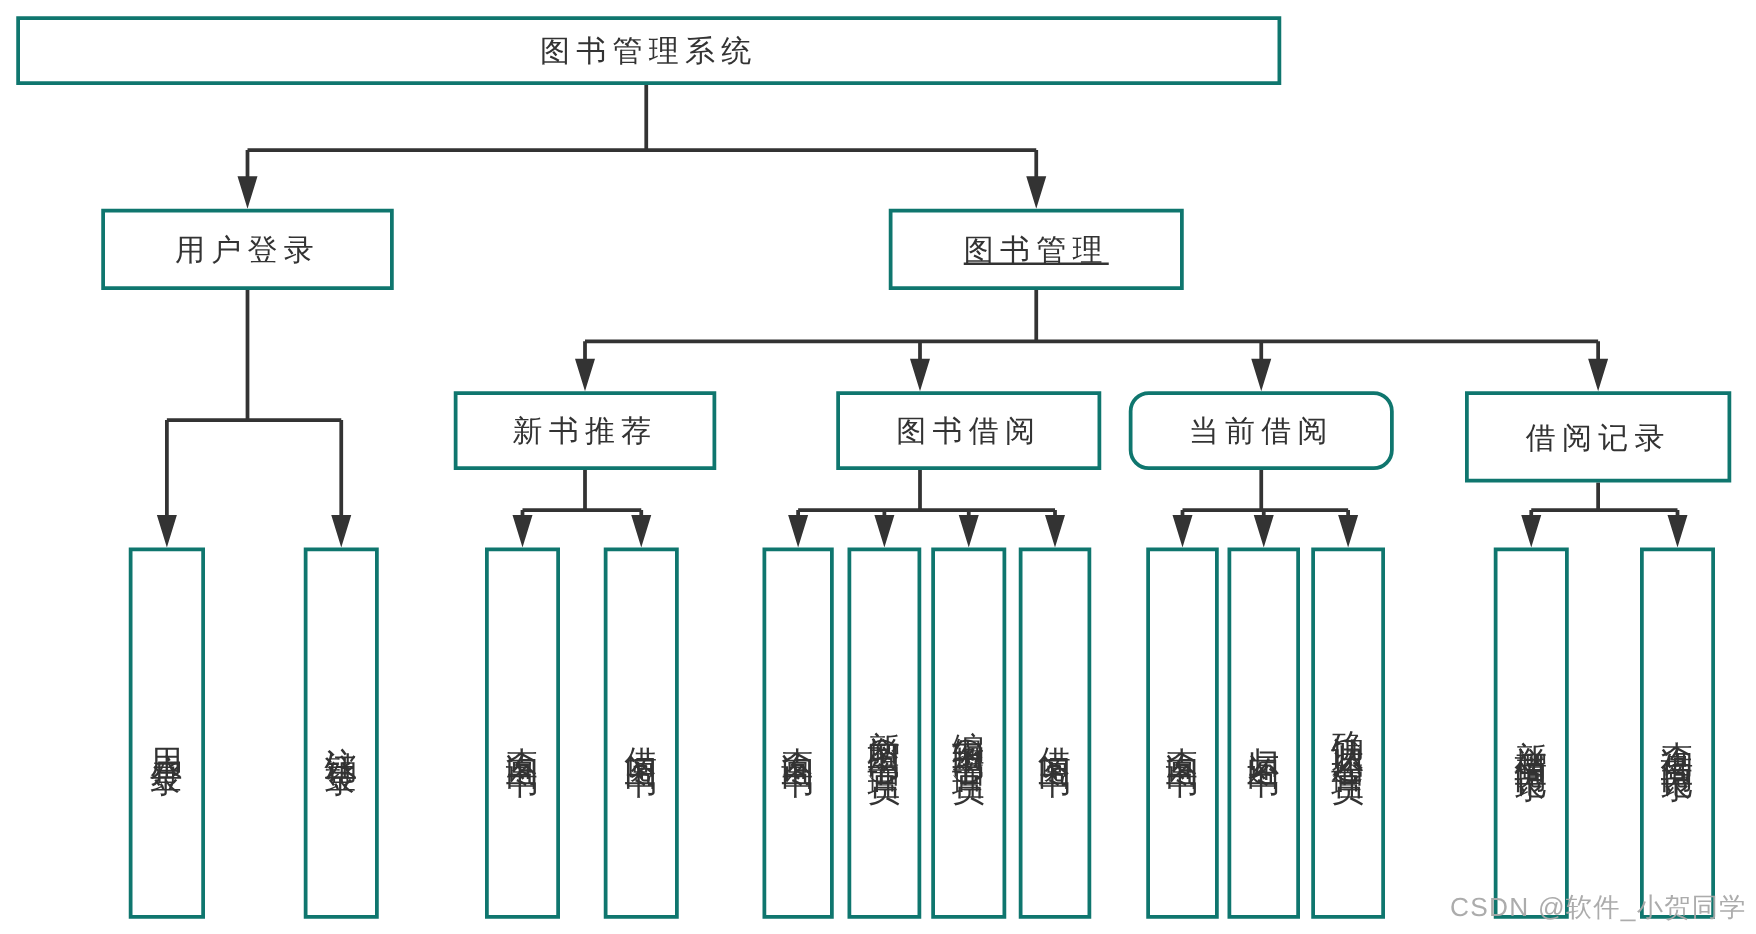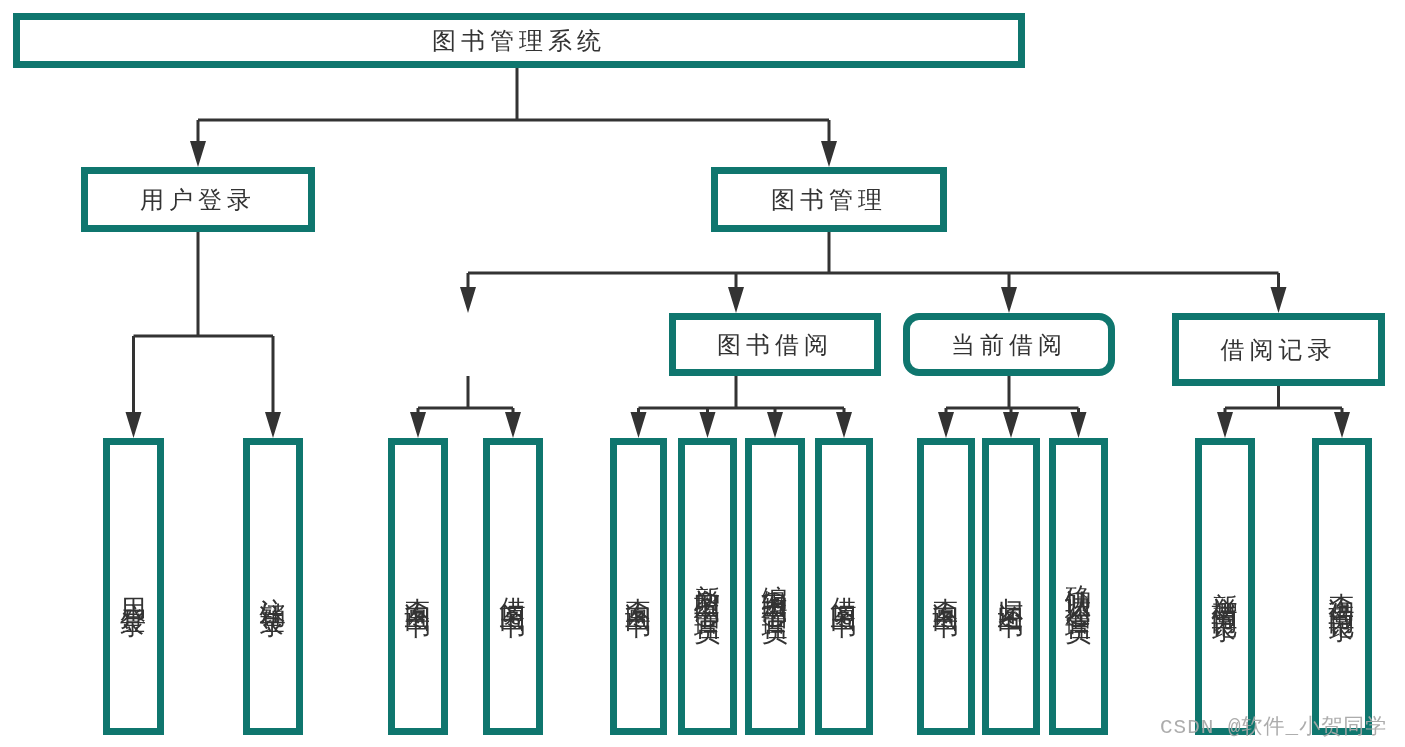--- a/index.html
+++ b/index.html
@@ -18,21 +18,21 @@
   }
   #connectors {
     position: absolute;
     left: 0;
     top: 0;
     pointer-events: none;
   }
   .node {
     position: absolute;
     box-sizing: border-box;
-    border: 7px solid #0f766e;
+    border: 3px solid #0f766e;
     background: #ffffff;
     display: flex;
     align-items: center;
     justify-content: center;
     text-align: center;
     z-index: 2;
   }
   .node.h {
     font-size: 24px;
     letter-spacing: 5px;
@@ -47,38 +47,38 @@
   }
   .watermark {
     position: absolute;
     left: 1160px;
     top: 712px;
     font-size: 21px;
     letter-spacing: 1px;
     color: rgba(168, 168, 168, 0.95);
     white-space: nowrap;
     z-index: 5;
-    font-family: Liberation Mono, monospace;
   }
 </style>
 </head>
 <body>
 
 <div class="canvas">
 
   <svg id="connectors" width="1405" height="747" viewBox="0 0 1405 747">
       <path d="M517 68 V120 M198 120 H829 M198 120 V149 M829 120 V149 M198 232 V336 M133.5 336 H273 M133.5 336 V420 M273 336 V420 M829 232 V273 M468 273 H1278.5 M468 273 V295 M736 273 V295 M1009 273 V295 M1278.5 273 V295 M468 376 V408 M418 408 H513 M418 408 V420 M513 408 V420 M736 376 V408 M638.5 408 H844 M638.5 408 V420 M707.5 408 V420 M775 408 V420 M844 408 V420 M1009 376 V408 M946 408 H1078.5 M946 408 V420 M1011 408 V420 M1078.5 408 V420 M1278.5 376 V408 M1225 408 H1342 M1225 408 V420 M1342 408 V420 " fill="none" stroke="#333333" stroke-width="3"></path>
       <path d="M198 167 L190 141 H206 Z M829 167 L821 141 H837 Z M133.5 438 L125.5 412 H141.5 Z M273 438 L265 412 H281 Z M468 313 L460 287 H476 Z M736 313 L728 287 H744 Z M1009 313 L1001 287 H1017 Z M1278.5 313 L1270.5 287 H1286.5 Z M418 438 L410 412 H426 Z M513 438 L505 412 H521 Z M638.5 438 L630.5 412 H646.5 Z M707.5 438 L699.5 412 H715.5 Z M775 438 L767 412 H783 Z M844 438 L836 412 H852 Z M946 438 L938 412 H954 Z M1011 438 L1003 412 H1019 Z M1078.5 438 L1070.5 412 H1086.5 Z M1225 438 L1217 412 H1233 Z M1342 438 L1334 412 H1350 Z " fill="#333333" stroke="none"></path>
     </svg>
 
   <div class="node h" style="left:13px; top:13px; width:1012px; height:55px;">图书管理系统</div>
 
   <div class="node h" style="left:81px; top:167px; width:234px; height:65px;">用户登录</div>
-  <div class="node h" style="left:711px; top:167px; width:236px; height:65px;">图书管理</div>
+  <div class="node h" style="left:711px; top:167px; width:236px; height:65px;text-decoration:underline;">图书管理</div>
 
+  <div class="node h" style="left:363px; top:313px; width:210px; height:63px;">新书推荐</div>
   <div class="node h" style="left:630px; top:313px; width:212px; height:63px;margin-left:39px;">图书借阅</div>
   <div class="node h" style="left:903px; top:313px; width:212px; height:63px;border-radius:16px;">当前借阅</div>
   <div class="node h" style="left:1172px; top:313px; width:213px; height:73px;">借阅记录</div>
 
   <div class="node v" style="left:103px; top:438px; width:61px; height:297px;">用户登录</div>
   <div class="node v" style="left:243px; top:438px; width:60px; height:297px;">注销登录</div>
 
   <div class="node v" style="left:388px; top:438px; width:60px; height:297px;">查询图书</div>
   <div class="node v" style="left:483px; top:438px; width:60px; height:297px;">借阅图书</div>
 

